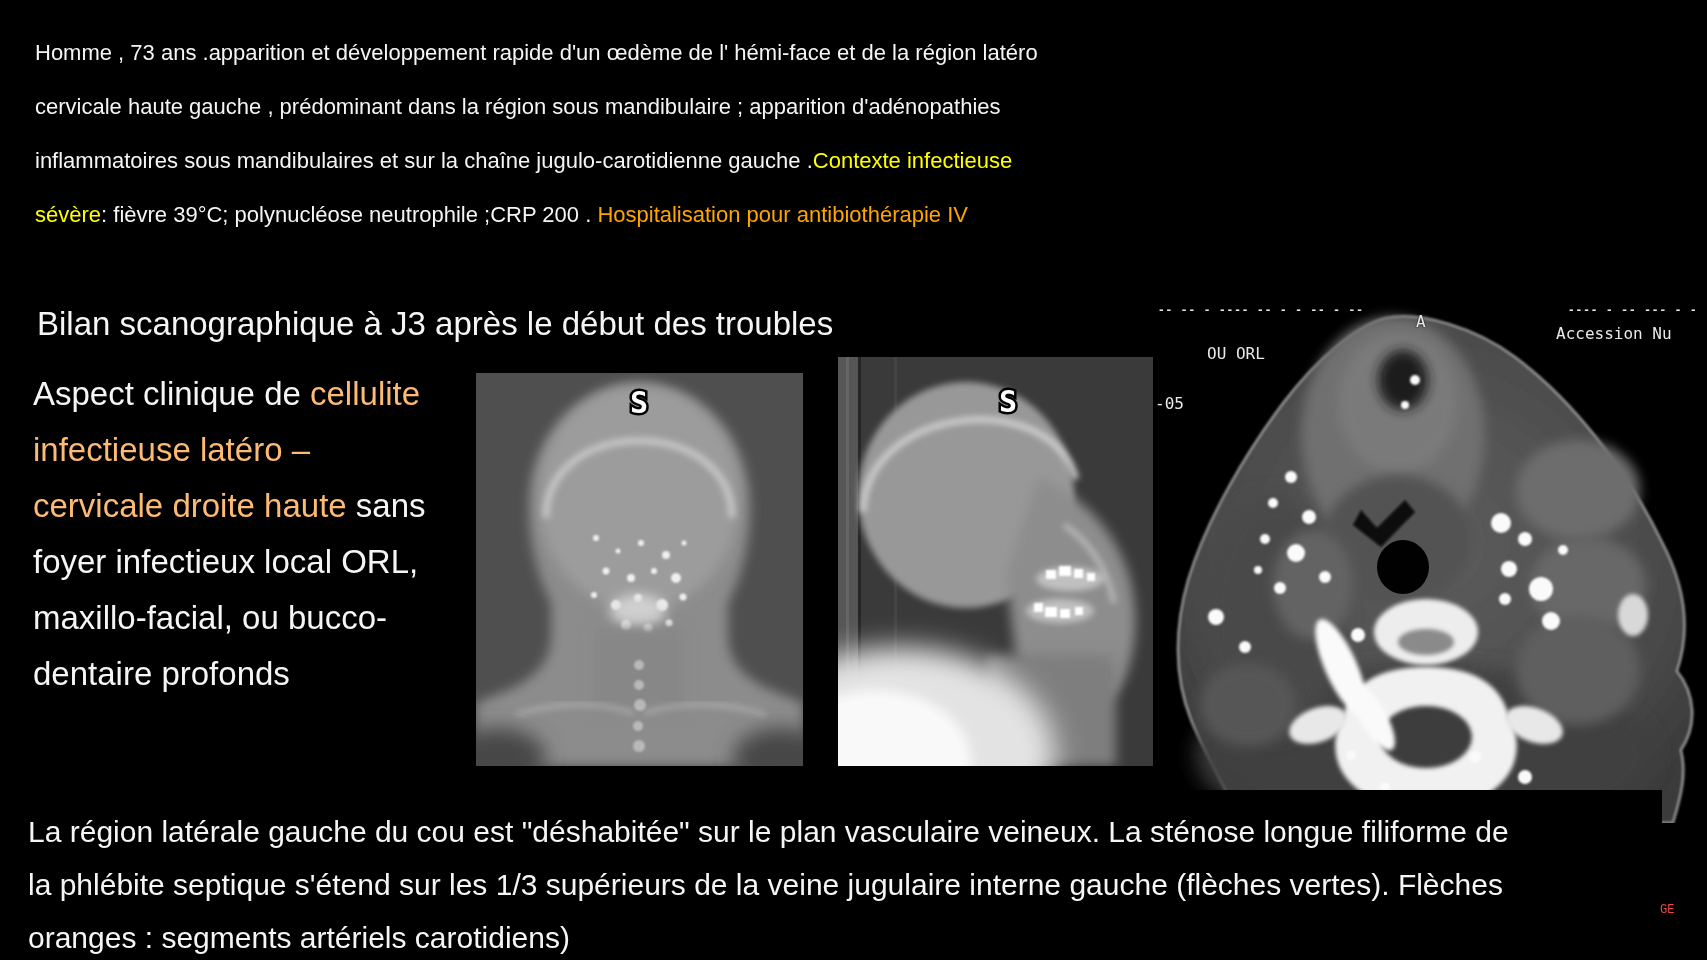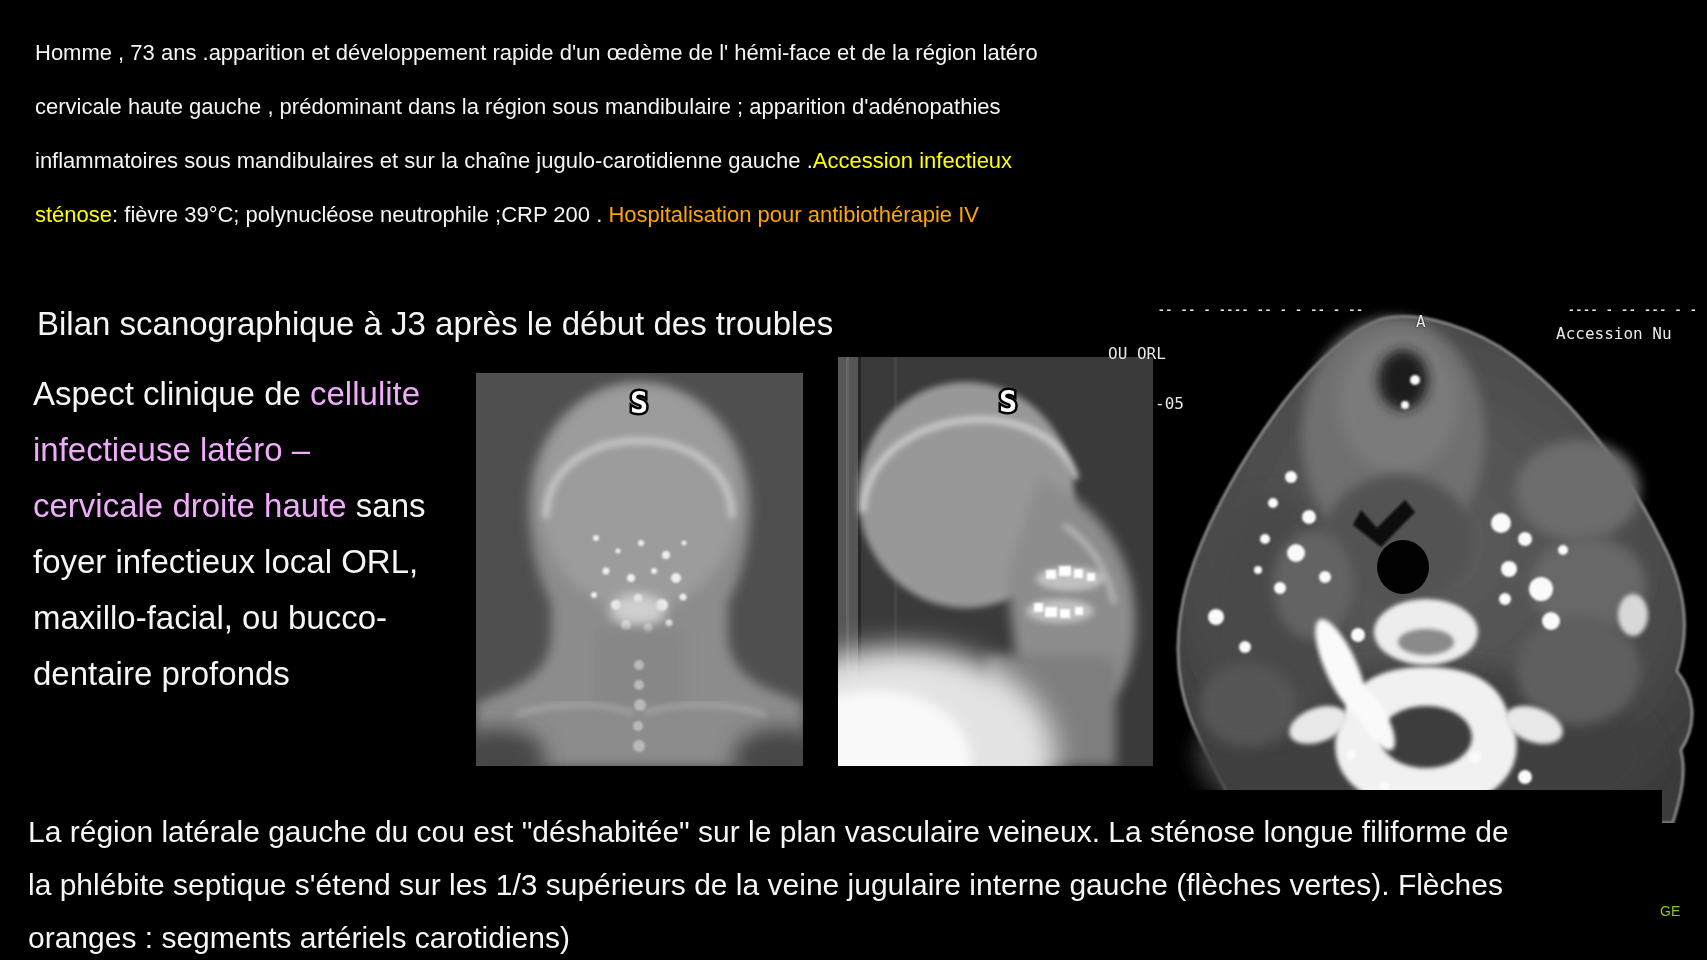--- a/index.html
+++ b/index.html
@@ -5,58 +5,58 @@
   html,body{margin:0;padding:0}
   body{
     width:1707px;height:960px;background:#000;overflow:hidden;
     font-family:"Liberation Sans",sans-serif;position:relative;
   }
   .abs{position:absolute}
   .line{white-space:nowrap}
   .cw{color:#f5f5f5}
   .cy{color:#ffff00}
   .co{color:#ffa500}
-  .cg{color:#f0abfc}
+  .cg{color:#fdba74}
 
   #topText{left:35px;top:26px;font-size:22px;line-height:54px}
   #bilanLine{left:37px;top:305px;font-size:33px;white-space:nowrap;color:#f5f5f5}
   #leftBlock{left:33px;top:366px;font-size:33px;line-height:56px}
 
   #imgFrontal{left:476px;top:373px;width:327px;height:393px}
   #imgLateral{left:838px;top:357px;width:315px;height:409px}
   #imgCT{left:1153px;top:285px;width:554px;height:538px}
   #imgFrontal svg,#imgLateral svg,#imgCT svg{display:block}
 
   .ctov{font-family:"DejaVu Sans Mono",monospace;color:#e9e9e9;font-size:16px;white-space:nowrap}
   #ovRedL{left:1158px;top:303px;font-size:11px;letter-spacing:1px;font-weight:bold}
-  #ovOu{left:1108px;top:344px}
+  #ovOu{left:1207px;top:344px}
   #ov05{left:1155px;top:394px}
   #ovA{left:1416px;top:312px;text-shadow:0 0 2px #000}
   #ovRedR{left:1568px;top:303px;font-size:11px;letter-spacing:1px;font-weight:bold}
   #ovAcc{left:1556px;top:324px}
-  #ovGe{left:1660px;top:903px;font-size:14px;color:#84cc16;font-family:Liberation Sans, sans-serif}
+  #ovGe{left:1660px;top:903px;font-size:12px;color:#ef4444;font-family:Liberation Mono, monospace}
 
   #bottomBox{left:0;top:790px;width:1662px;height:229px;background:#000}
   #bottomText{position:absolute;left:28px;top:15px;font-size:30px;line-height:53px;color:#f5f5f5}
 </style>
 </head>
 <body>
 
 <div id="topText" class="abs">
   <div class="line">
     <span class="cw">Homme ,  73 ans .apparition et développement rapide d'un œdème de l' hémi-face et de la région latéro</span>
   </div>
   <div class="line">
     <span class="cw">cervicale haute  gauche , prédominant dans la région sous mandibulaire ; apparition  d'adénopathies</span>
   </div>
   <div class="line">
-    <span class="cw">inflammatoires sous mandibulaires  et  sur la chaîne jugulo-carotidienne  gauche .</span><span class="cy">Accession infectieux</span>
-  </div>
-  <div class="line">
-    <span class="cy">sténose</span><span class="cw">: fièvre 39°C; polynucléose neutrophile ;CRP 200 . </span><span class="co">Hospitalisation pour antibiothérapie IV</span>
+    <span class="cw">inflammatoires sous mandibulaires  et  sur la chaîne jugulo-carotidienne  gauche .</span><span class="cy">Contexte infectieuse</span>
+  </div>
+  <div class="line">
+    <span class="cy">sévère</span><span class="cw">: fièvre 39°C; polynucléose neutrophile ;CRP 200 . </span><span class="co">Hospitalisation pour antibiothérapie IV</span>
   </div>
 </div>
 
 <div id="bilanLine" class="abs">Bilan scanographique à J3 après le début des troubles</div>
 
 <div id="leftBlock" class="abs">
   <div class="line">
     <span class="cw">Aspect clinique de </span><span class="cg">cellulite</span>
   </div>
   <div class="line">

